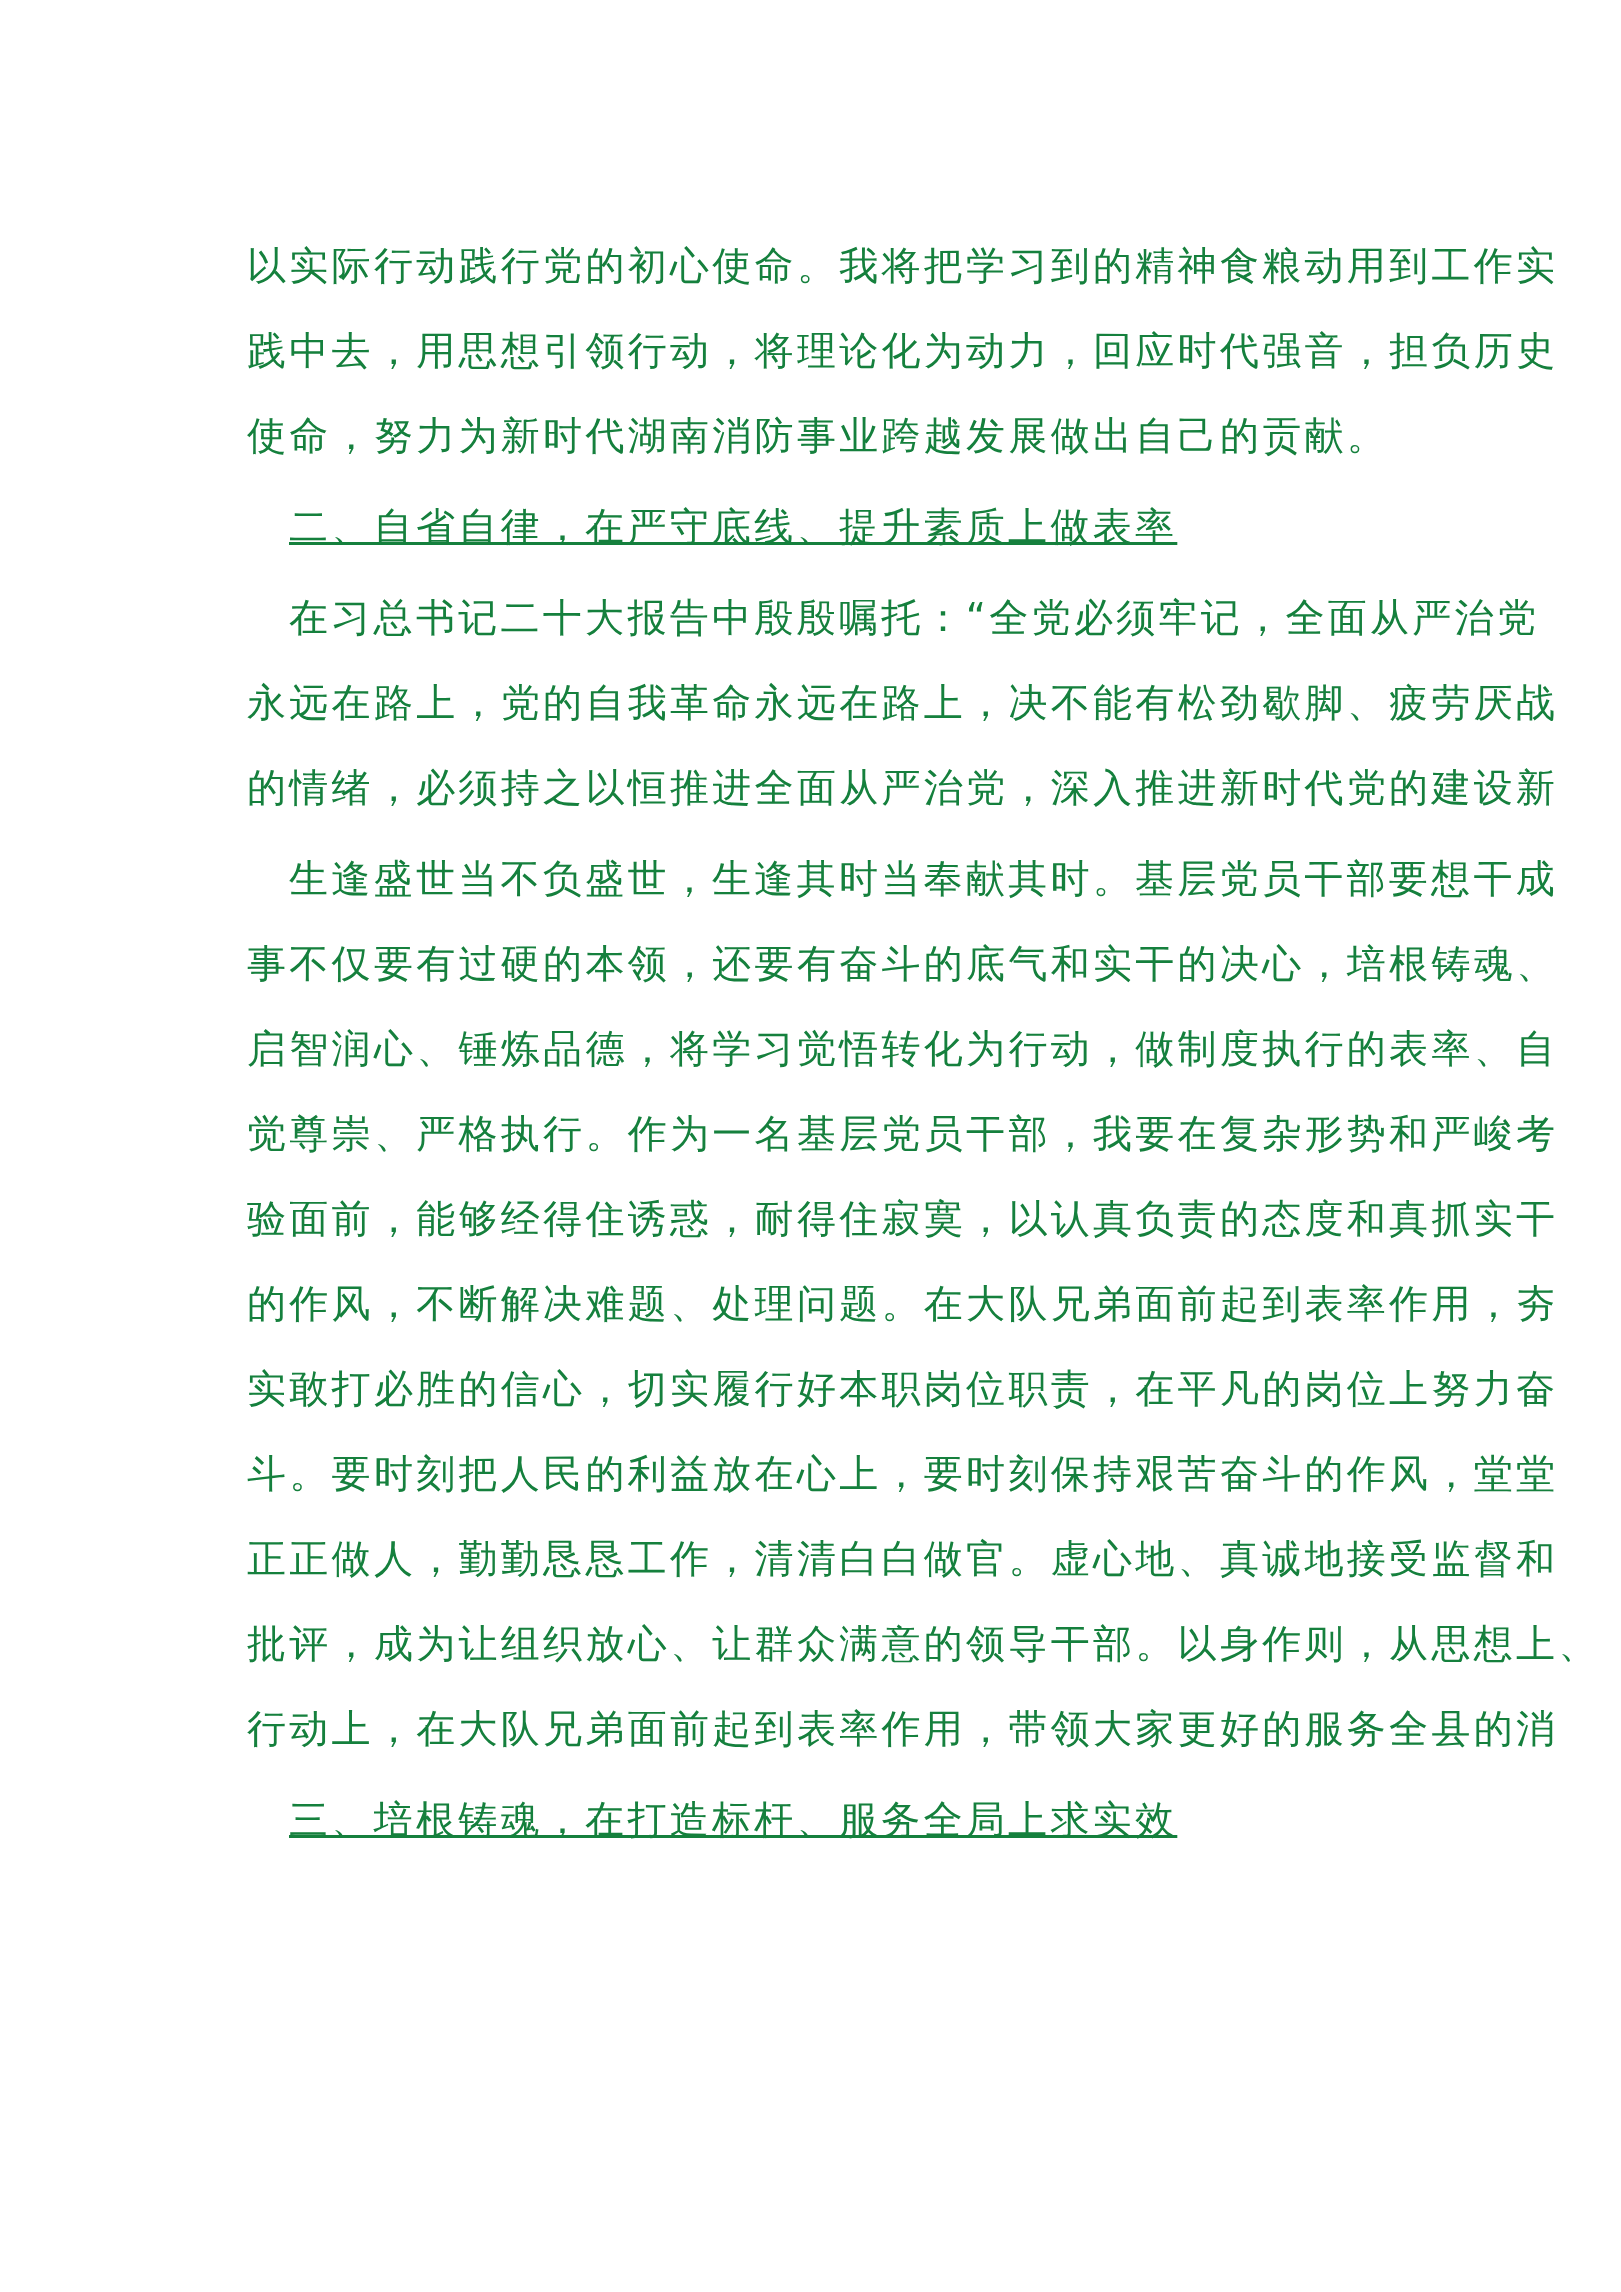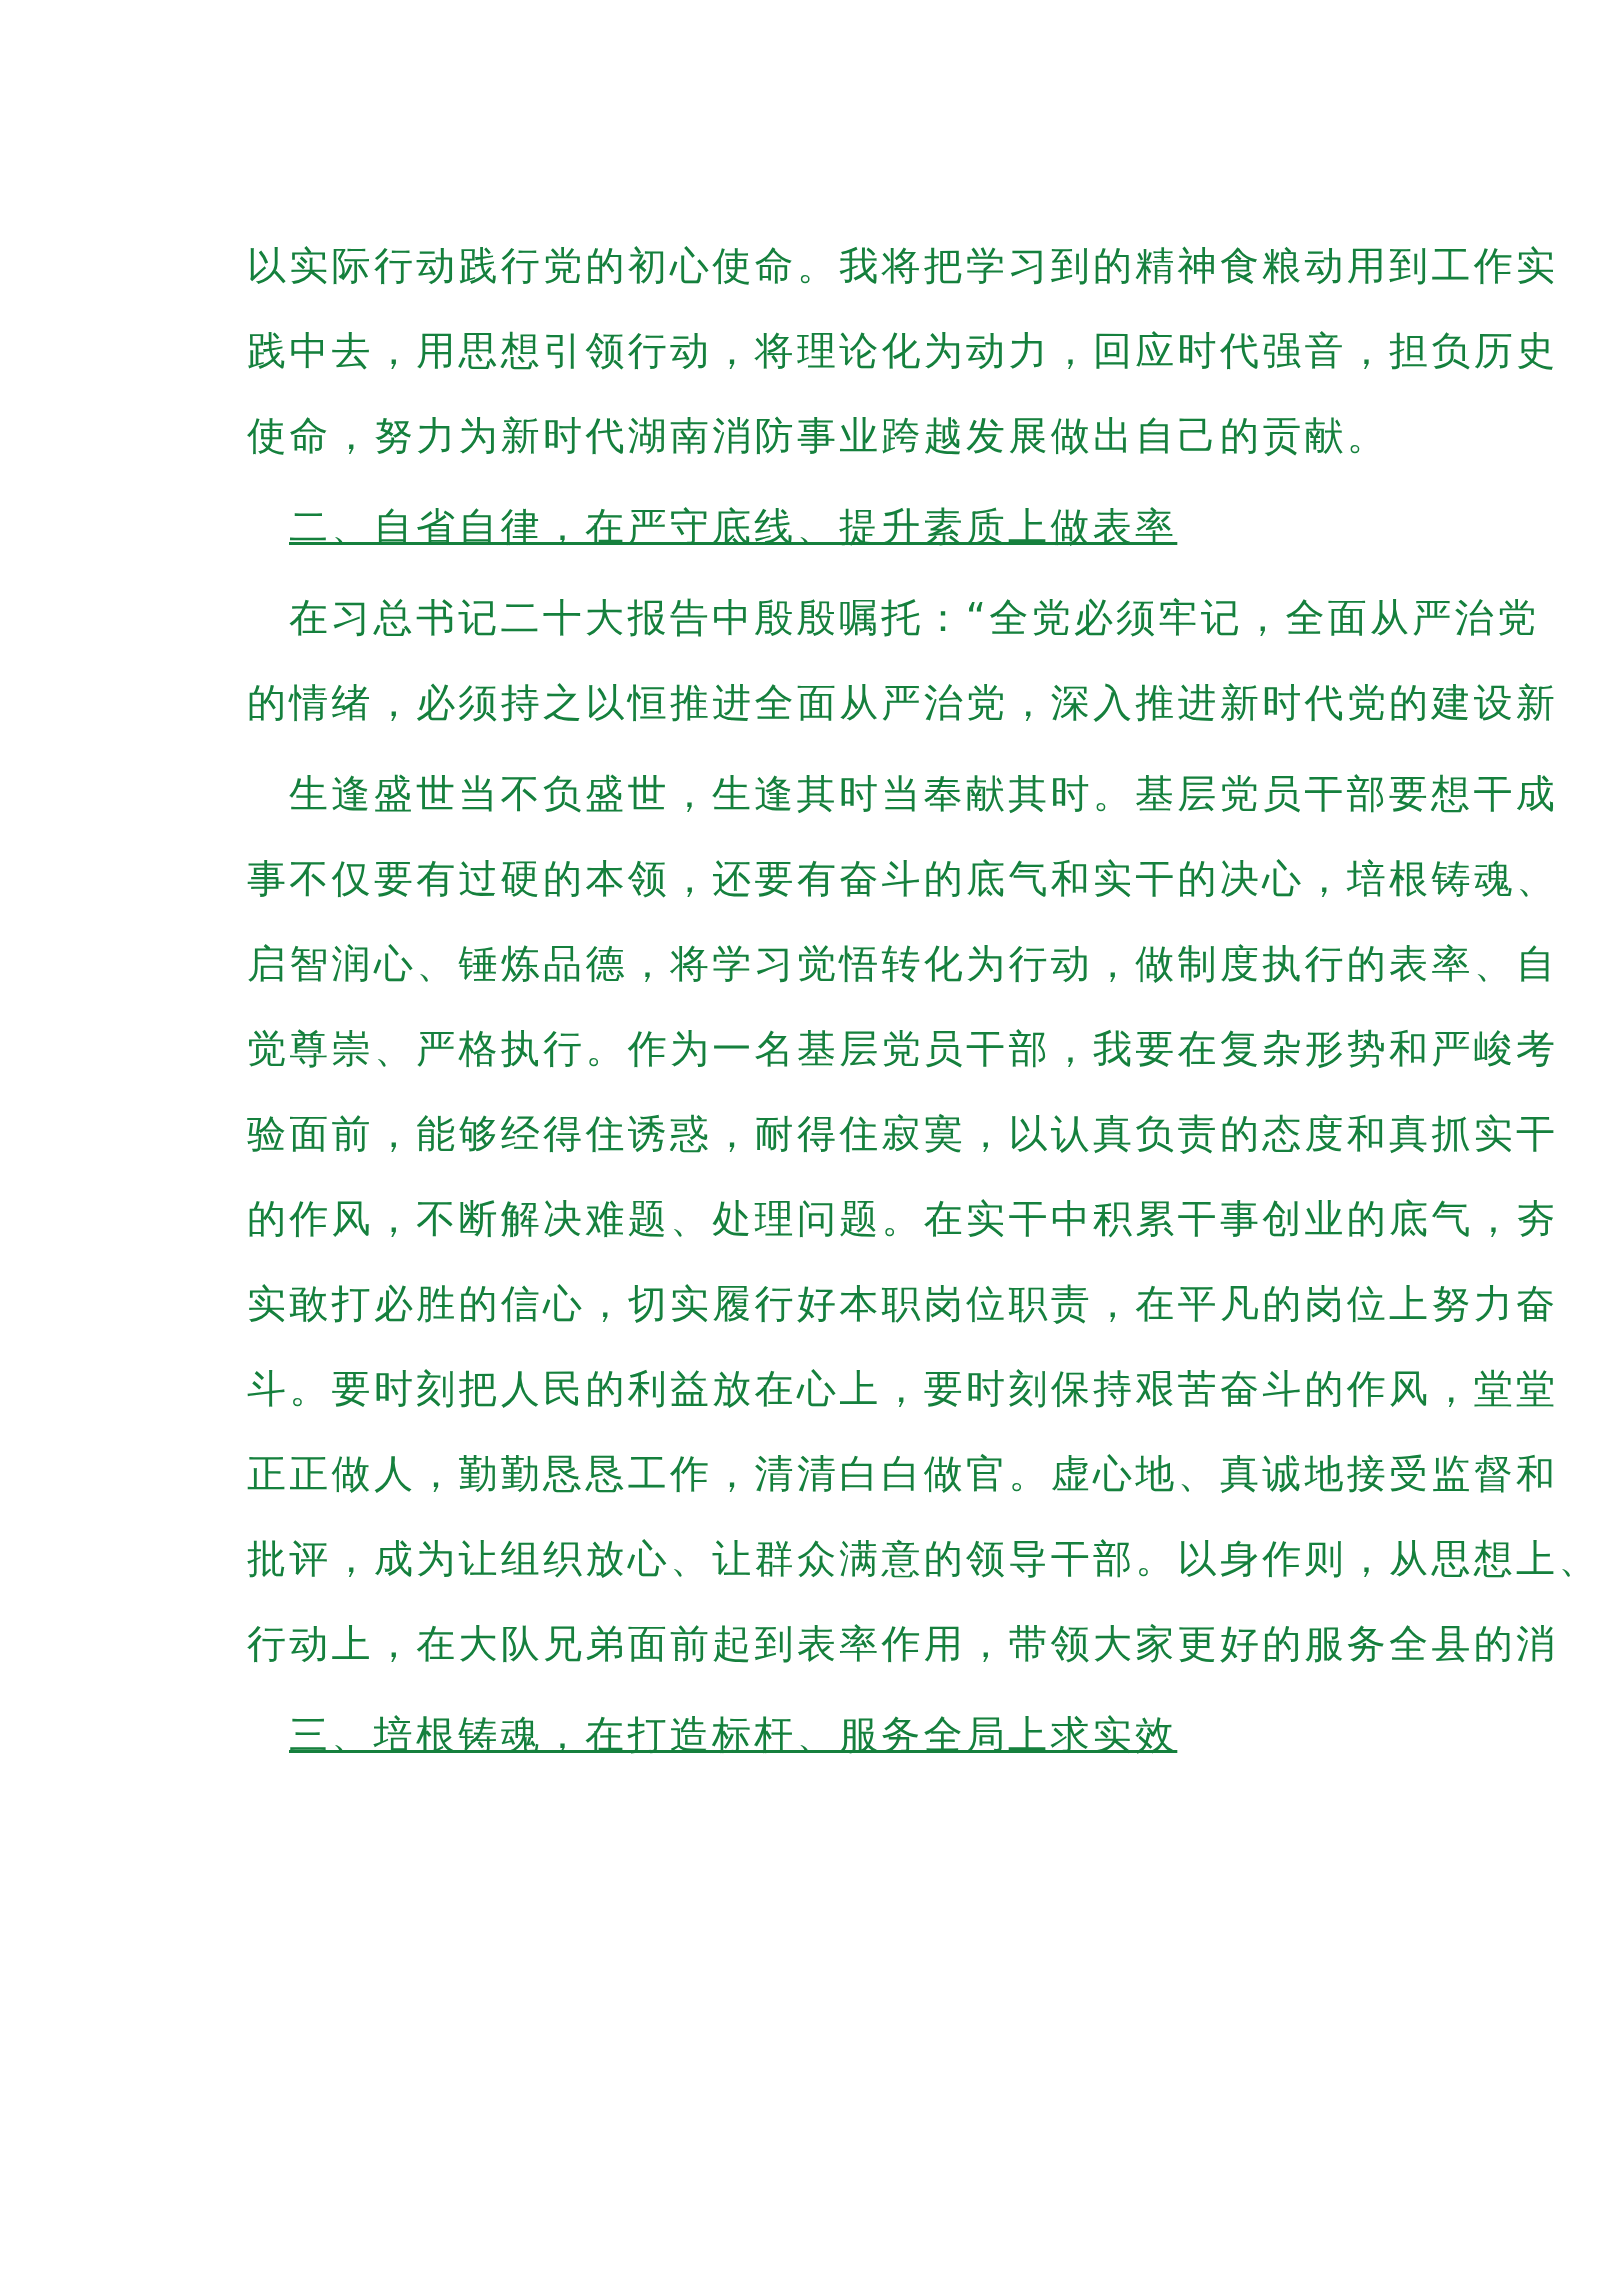--- a/index.html
+++ b/index.html
@@ -53,30 +53,31 @@
     <span class="line">践中去，用思想引领行动，将理论化为动力，回应时代强音，担负历史</span>
     <span class="line">使命，努力为新时代湖南消防事业跨越发展做出自己的贡献。</span>
   </div>
 
   <div class="para heading">
     <span class="line">二、自省自律，在严守底线、提升素质上做表率</span>
   </div>
 
   <div class="para body indent">
     <span class="line">在习总书记二十大报告中殷殷嘱托：“全党必须牢记，全面从严治党</span>
+    <span class="line">永远在路上，党的自我革命永远在路上，决不能有松劲歇脚、疲劳厌战</span>
     <span class="line">的情绪，必须持之以恒推进全面从严治党，深入推进新时代党的建设新</span>
   </div>
 
   <div class="para body indent">
     <span class="line">生逢盛世当不负盛世，生逢其时当奉献其时。基层党员干部要想干成</span>
     <span class="line">事不仅要有过硬的本领，还要有奋斗的底气和实干的决心，培根铸魂、</span>
     <span class="line">启智润心、锤炼品德，将学习觉悟转化为行动，做制度执行的表率、自</span>
     <span class="line">觉尊崇、严格执行。作为一名基层党员干部，我要在复杂形势和严峻考</span>
     <span class="line">验面前，能够经得住诱惑，耐得住寂寞，以认真负责的态度和真抓实干</span>
-    <span class="line">的作风，不断解决难题、处理问题。在实干中积累干事创业的底气，夯</span>
+    <span class="line">的作风，不断解决难题、处理问题。在大队兄弟面前起到表率作用，夯</span>
     <span class="line">实敢打必胜的信心，切实履行好本职岗位职责，在平凡的岗位上努力奋</span>
     <span class="line">斗。要时刻把人民的利益放在心上，要时刻保持艰苦奋斗的作风，堂堂</span>
     <span class="line">正正做人，勤勤恳恳工作，清清白白做官。虚心地、真诚地接受监督和</span>
     <span class="line">批评，成为让组织放心、让群众满意的领导干部。以身作则，从思想上、</span>
     <span class="line">行动上，在大队兄弟面前起到表率作用，带领大家更好的服务全县的消</span>
   </div>
 
   <div class="para heading">
     <span class="line">三、培根铸魂，在打造标杆、服务全局上求实效</span>
   </div>

